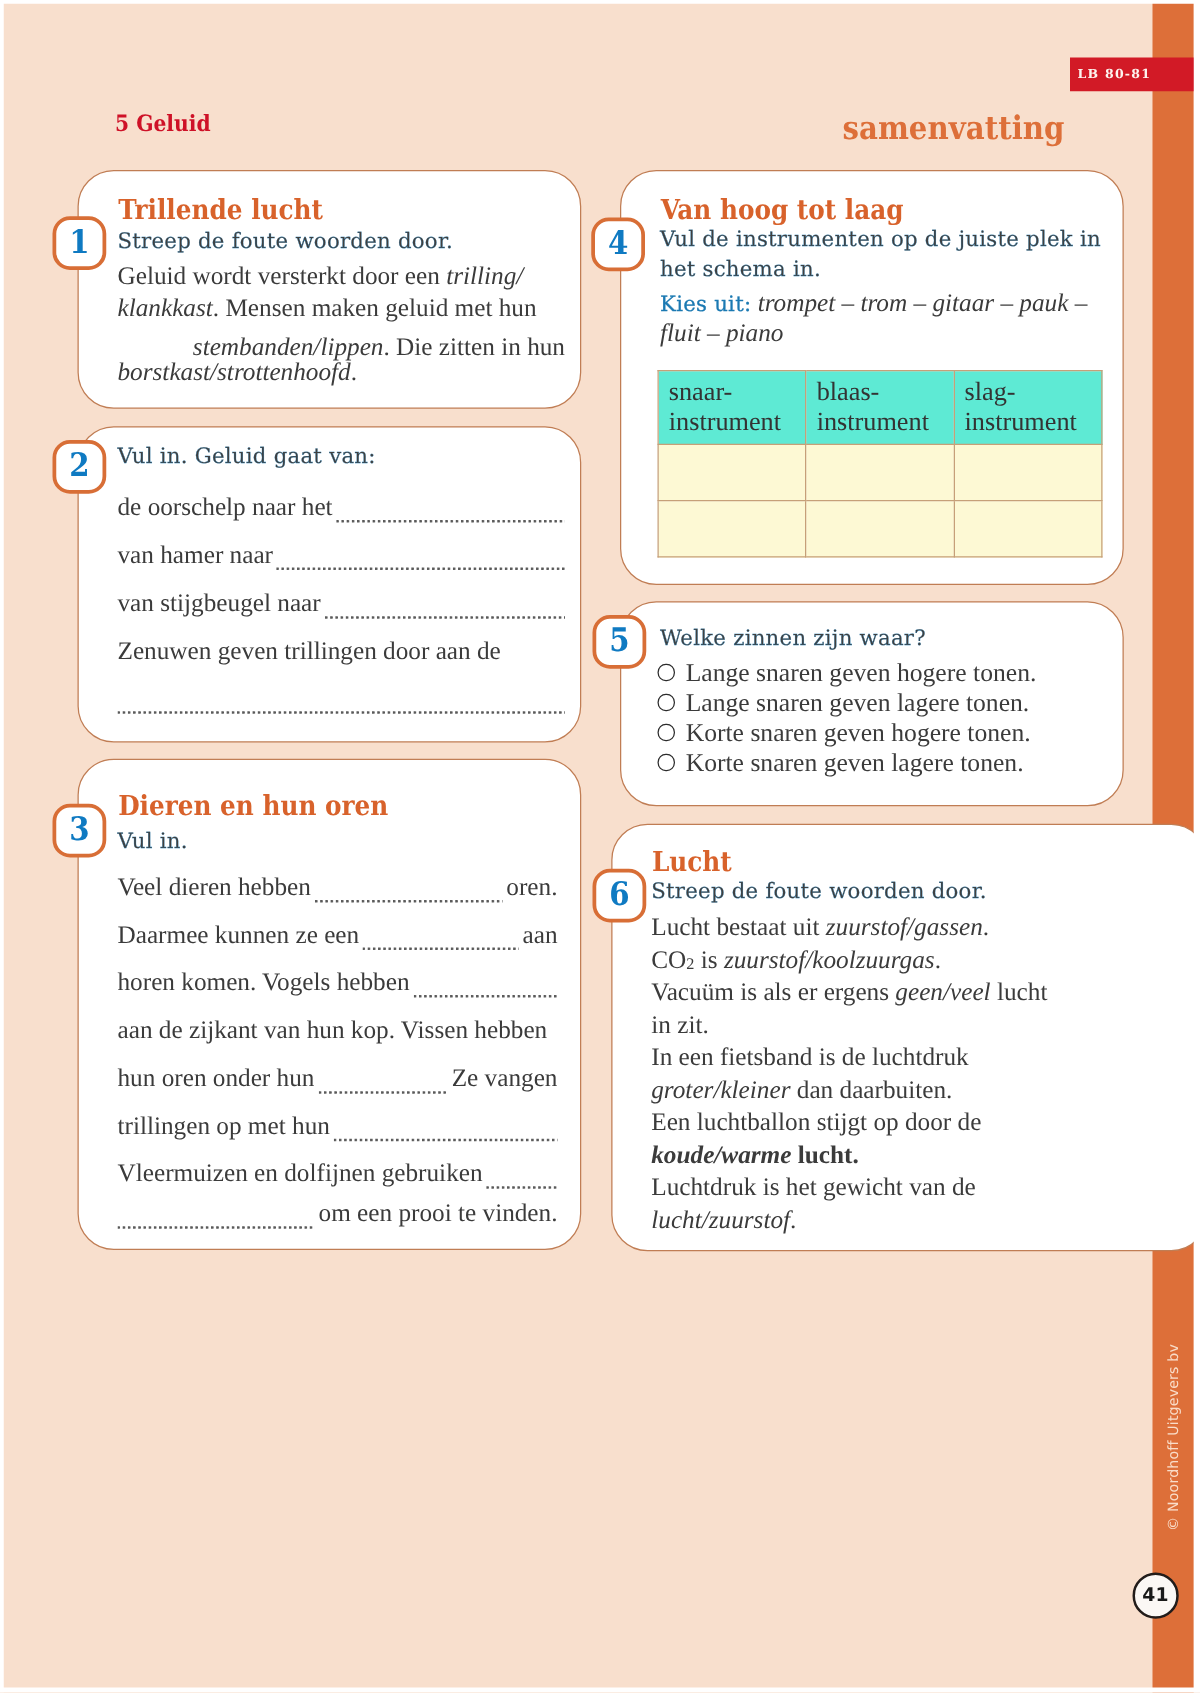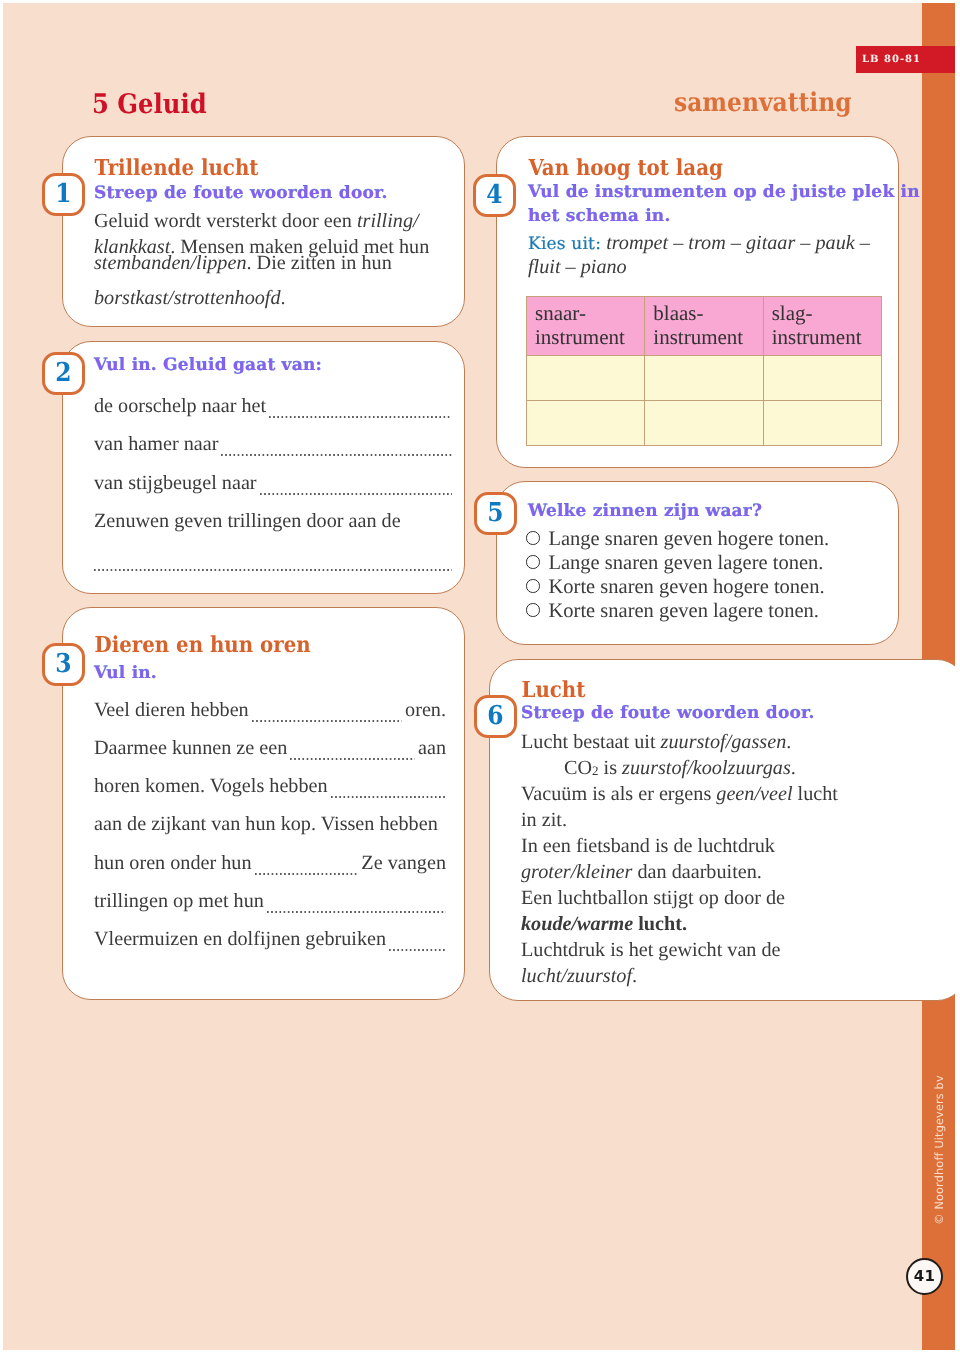--- a/index.html
+++ b/index.html
@@ -24,54 +24,54 @@
       box-sizing:border-box;
       display:flex;align-items:center;justify-content:center;
       font-weight:bold;font-size:15px;color:#1a1a1a;letter-spacing:0.3px;padding-bottom:1px;
       font-family:"DejaVu Sans",sans-serif;}
   .lblabel{position:absolute;left:856px;top:46px;width:102px;height:27px;
       background:#d21a26;color:#fdf4ef;font-family:"DejaVu Serif",serif;
       font-weight:bold;font-size:10px;letter-spacing:1.0px;
       display:flex;align-items:center;padding-left:6px;box-sizing:border-box;}
   .chaptitle{position:absolute;left:92px;top:91px;color:#ce1127;
       font-family:"DejaVu Serif",serif;font-stretch:condensed;font-weight:bold;
-      font-size:27px;line-height:1;}
+      font-size:18px;line-height:1;}
   .samenvatting{position:absolute;left:674px;top:90px;color:#dd6f39;
       font-family:"DejaVu Serif",serif;font-stretch:condensed;font-weight:bold;
       font-size:26px;line-height:1;}
 
   
   .card{position:absolute;background:#ffffff;border:1.4px solid #c07d54;border-radius:29px;
         box-sizing:border-box;}
   .badge{position:absolute;width:43px;height:43px;border-radius:14px;
         background:#ffffff;border:3.2px solid #d86e36;box-sizing:border-box;
         display:flex;align-items:center;justify-content:center;
         font-family:"DejaVu Serif",serif;font-stretch:condensed;font-weight:bold;
         font-size:26px;line-height:1;color:#0f7ac2;z-index:5;padding-bottom:1px;}
   .ct{position:absolute;left:31.5px;font-family:"DejaVu Serif",serif;font-weight:bold;
       font-stretch:condensed;font-size:22px;color:#d8622b;white-space:nowrap;line-height:1;}
-  .ci{position:absolute;left:31px;font-family:"DejaVu Serif",serif;font-weight:bold;
-      font-size:17px;color:#8b5cf6;white-space:nowrap;line-height:1;letter-spacing:0.2px;
+  .ci{position:absolute;left:31px;font-family:"DejaVu Serif",serif;font-weight:normal;
+      font-size:17px;color:#404040;white-space:nowrap;line-height:1;letter-spacing:0.2px;
       -webkit-text-stroke:0.22px #1b79b2;}
   .cb{position:absolute;left:31px;right:12px;font-family:"Liberation Serif",serif;
       font-size:20.2px;color:#3b3b3b;white-space:nowrap;line-height:1;}
   .cb i{font-style:italic;}
   .cb sub{font-size:13px;vertical-align:baseline;position:relative;top:1px;line-height:0;}
   .cbf{display:flex;align-items:baseline;white-space:nowrap;}
   .cbf > .dots{flex:1 1 auto;}
   .dots{display:inline-block;min-width:40px;height:2px;position:relative;
       margin:0 3px;align-self:baseline;top:5.5px;}
   .cbf > .dots:first-child{margin-left:0;}
   .cbf > .dots:last-child{margin-right:0;}
   .c3 .cb{right:18px;}
   .ciin{color:#1b79b2;font-family:"DejaVu Serif",serif;font-size:17px;letter-spacing:0.2px;-webkit-text-stroke:0.22px #1b79b2;}
   .itable{position:absolute;left:29px;top:159px;width:356px;border-collapse:collapse;
       table-layout:fixed;font-family:"Liberation Serif",serif;font-size:21px;color:#333;}
   .itable th,.itable td{border:1px solid #c6a078;padding:0;box-sizing:border-box;}
-  .itable th{background:#f9a8d4;font-weight:normal;text-align:left;
+  .itable th{background:#5eead4;font-weight:normal;text-align:left;
       vertical-align:top;padding:5px 0 6px 8px;height:54px;line-height:1.13;}
   .itable td{background:#fdf9d4;height:45px;}
   .itable th span{display:block;white-space:pre-line;}
   .opt{position:absolute;left:29px;font-family:"Liberation Serif",serif;
       font-size:20.5px;color:#3b3b3b;white-space:nowrap;line-height:1;}
   .circ{display:inline-block;width:13.5px;height:13.5px;border:1.7px solid #2b2b2b;
       box-sizing:border-box;border-radius:50%;margin-right:9px;vertical-align:0.5px;}
   .dots::after{content:"";position:absolute;left:0;right:0;top:0;height:2px;
       background-image:radial-gradient(circle at 1px 1px, #5a5a5a 0.95px, rgba(0,0,0,0) 1.15px);
       background-size:4.17px 2px;background-repeat:repeat-x;}
@@ -98,21 +98,21 @@
   </div>
 
   <div class="chaptitle">5 Geluid</div>
   <div class="samenvatting">samenvatting</div>
 
   <div class="card" id="card1" style="left:62px;top:136px;width:403px;height:191px;">
     <div class="ct" style="top:20px;">Trillende lucht</div>
     <div class="ci" style="top:48px;">Streep de foute woorden door.</div>
     <div class="cb" style="top:74px;">Geluid wordt versterkt door een <i>trilling/</i></div>
     <div class="cb" style="top:100px;"><i>klankkast</i>. Mensen maken geluid met hun</div>
-    <div class="cb" style="top:116px;"><i>stembanden/lippen</i>. Die zitten in hun</div>
+    <div class="cb" style="top:131px;text-align:right;"><i>stembanden/lippen</i>. Die zitten in hun</div>
     <div class="cb" style="top:151px;"><i>borstkast/strottenhoofd</i>.</div>
   </div>
   <div class="badge" style="left:42px;top:173px;">
     <span>1</span>
   </div>
 
   <div class="card" id="card2" style="left:62px;top:341px;width:403px;height:253px;">
     <div class="ci" style="top:15px;">Vul in. Geluid gaat van:</div>
     <div class="cb cbf" style="top:54px;">
         <span>de oorschelp naar het </span>
@@ -158,20 +158,24 @@
         <span class="dots"></span>
         <span> Ze vangen</span>
       </div>
     <div class="cb cbf" style="top:283px;">
         <span>trillingen op met hun </span>
         <span class="dots"></span>
       </div>
     <div class="cb cbf" style="top:321px;">
         <span>Vleermuizen en dolfijnen gebruiken </span>
         <span class="dots"></span>
+      </div>
+    <div class="cb cbf" style="top:353px;">
+        <span class="dots"></span>
+        <span> om een prooi te vinden.</span>
       </div>
   </div>
   <div class="badge" style="left:42px;top:643px;">
     <span>3</span>
   </div>
 
   <div class="card" id="card4" style="left:496px;top:136px;width:403px;height:332px;">
     <div class="ct" style="top:20px;">Van hoog tot laag</div>
     <div class="ci" style="top:47px;">Vul de instrumenten op de juiste plek in</div>
     <div class="ci" style="top:71px;">het schema in.</div>
@@ -218,21 +222,21 @@
     <div class="opt" style="top:119px;"><span class="circ"></span><span>Korte snaren geven lagere tonen.</span></div>
   </div>
   <div class="badge" style="left:474px;top:492px;">
     <span>5</span>
   </div>
 
   <div class="card" id="card6" style="left:489px;top:659px;width:477px;height:342px;">
     <div class="ct" style="top:19px;">Lucht</div>
     <div class="ci" style="top:45px;">Streep de foute woorden door.</div>
     <div class="cb" style="top:72px;">Lucht bestaat uit <i>zuurstof/gassen</i>.</div>
-    <div class="cb" style="top:98px;margin-left:43px;">CO<sub>2</sub> is <i>zuurstof/koolzuurgas</i>.</div>
+    <div class="cb" style="top:98px;">CO<sub>2</sub> is <i>zuurstof/koolzuurgas</i>.</div>
     <div class="cb" style="top:124px;">Vacuüm is als er ergens <i>geen/veel</i> lucht</div>
     <div class="cb" style="top:150px;">in zit.</div>
     <div class="cb" style="top:176px;">In een fietsband is de luchtdruk</div>
     <div class="cb" style="top:202px;"><i>groter/kleiner</i> dan daarbuiten.</div>
     <div class="cb" style="top:228px;">Een luchtballon stijgt op door de</div>
     <div class="cb" style="top:254px;font-weight:bold;"><i>koude/warme</i> lucht.</div>
     <div class="cb" style="top:280px;">Luchtdruk is het gewicht van de</div>
     <div class="cb" style="top:306px;"><i>lucht/zuurstof</i>.</div>
   </div>
   <div class="badge" style="left:474px;top:695px;">

